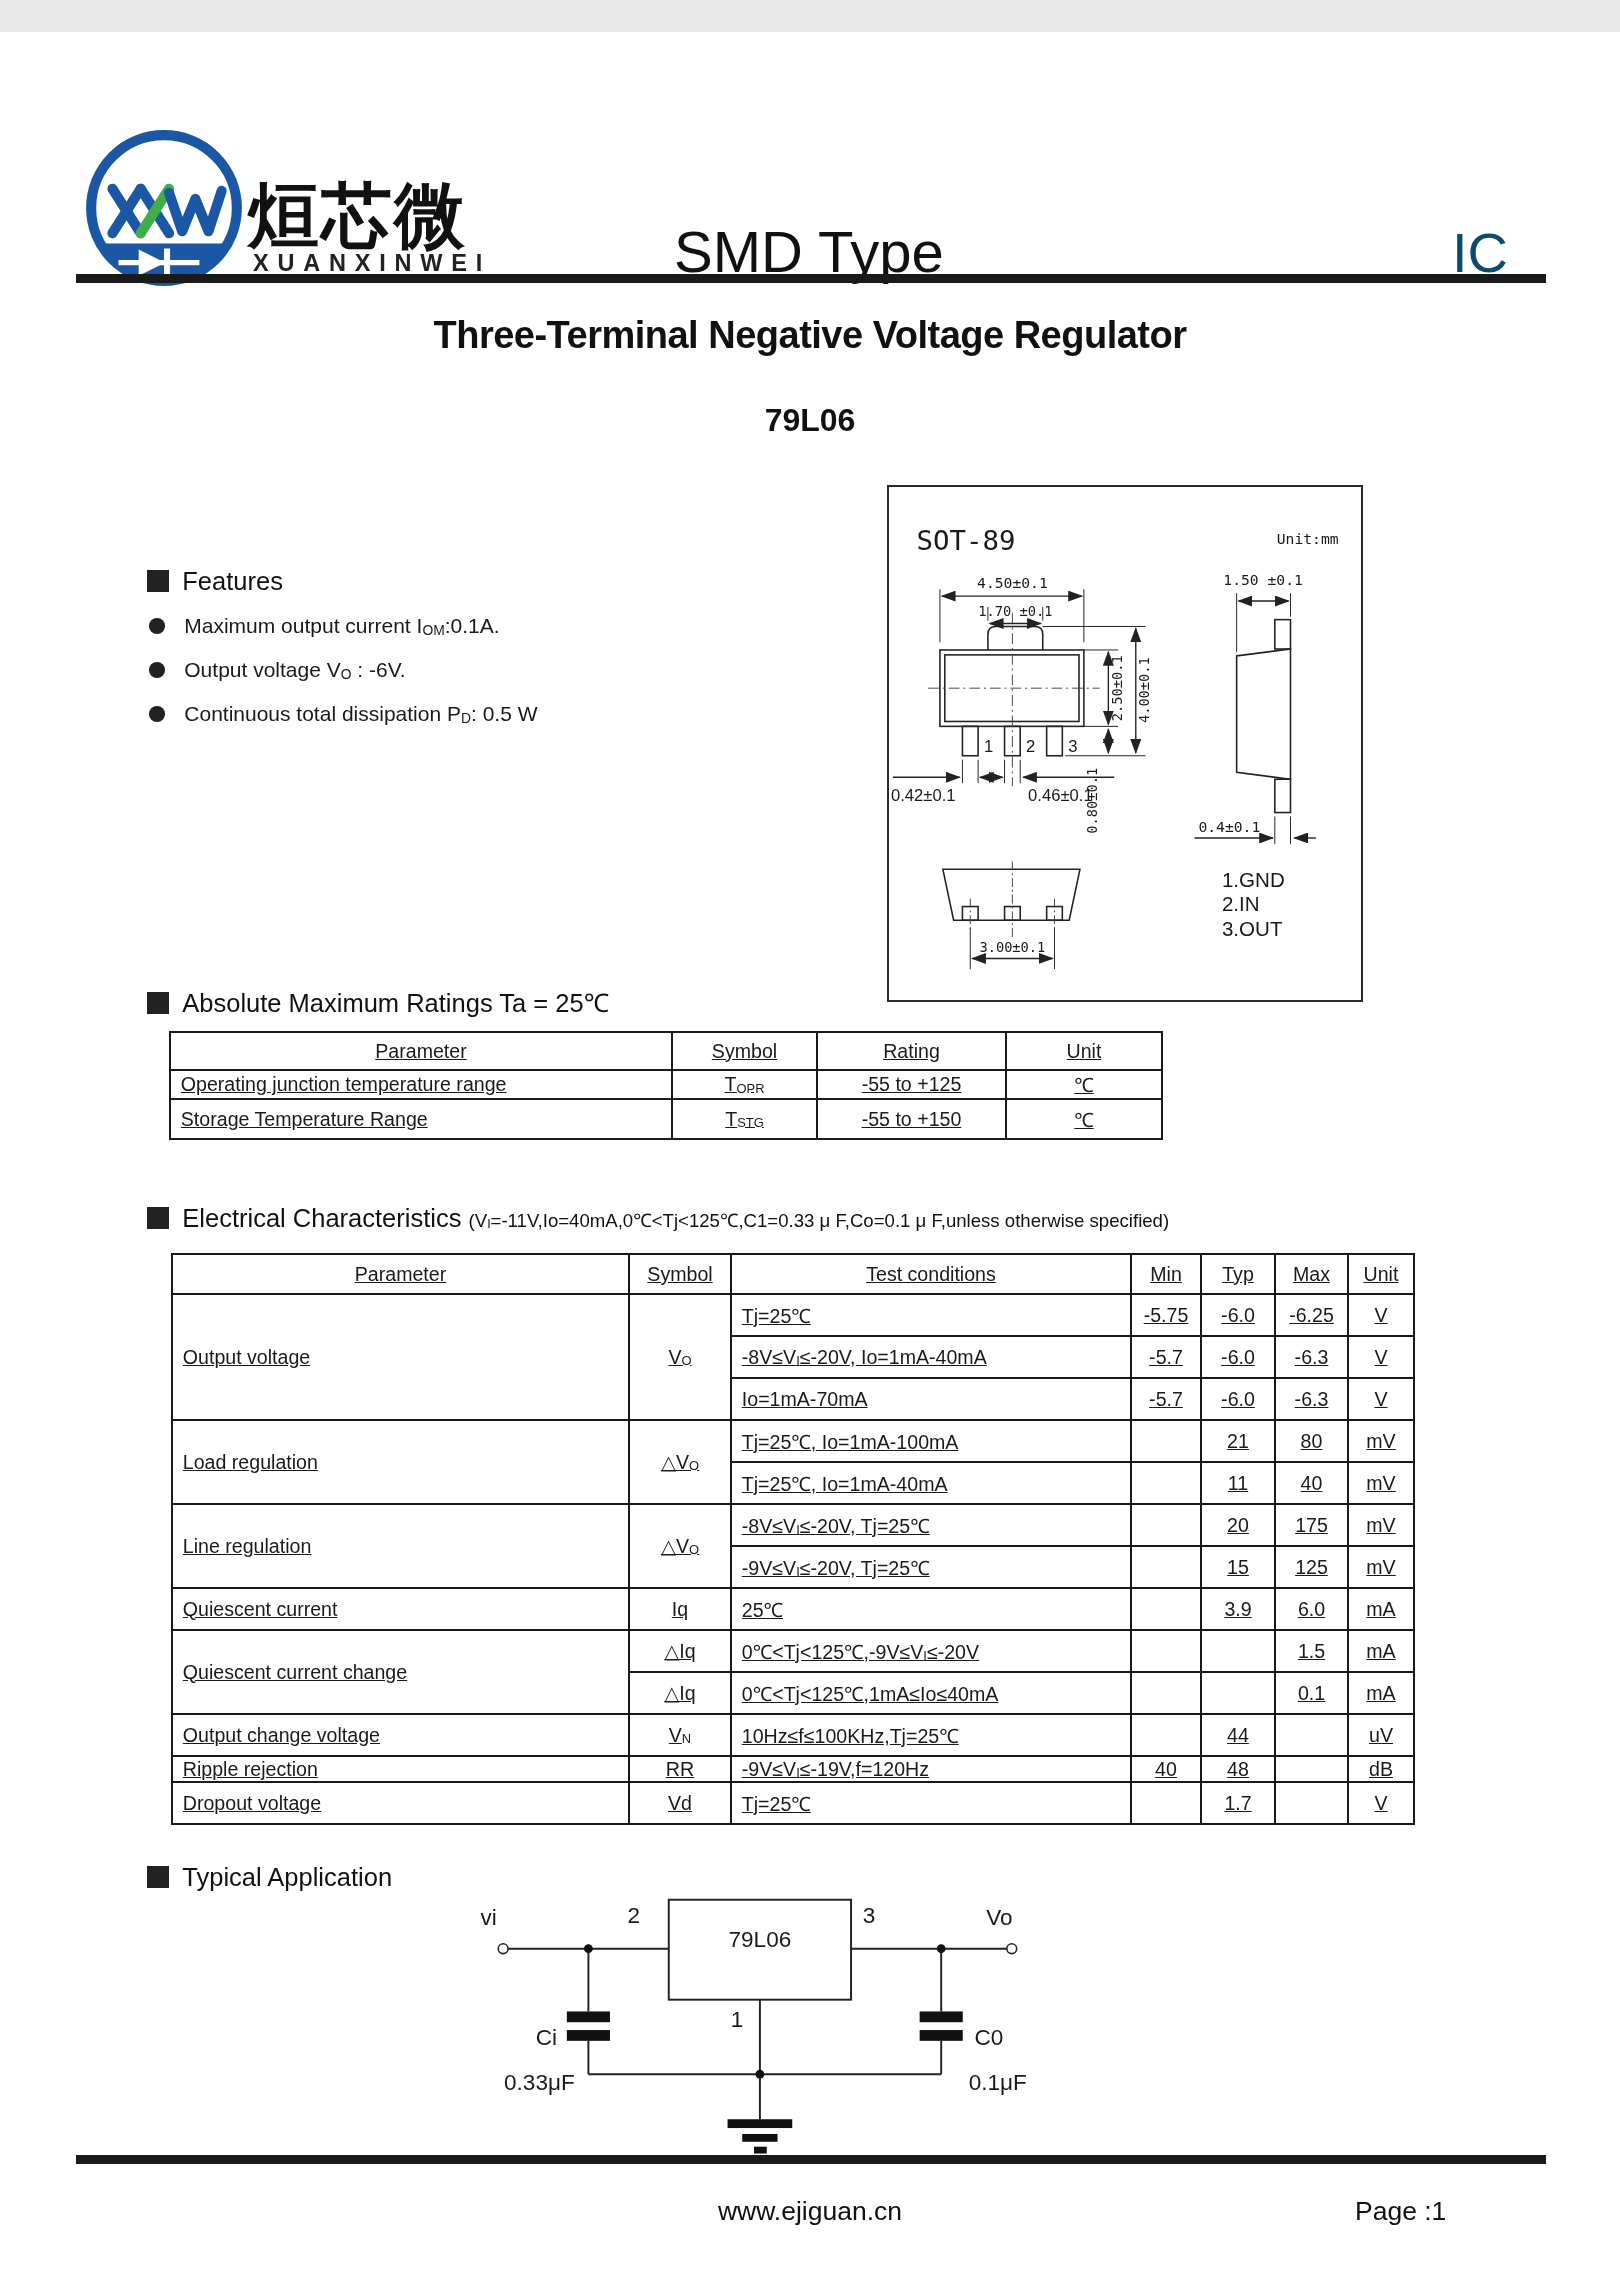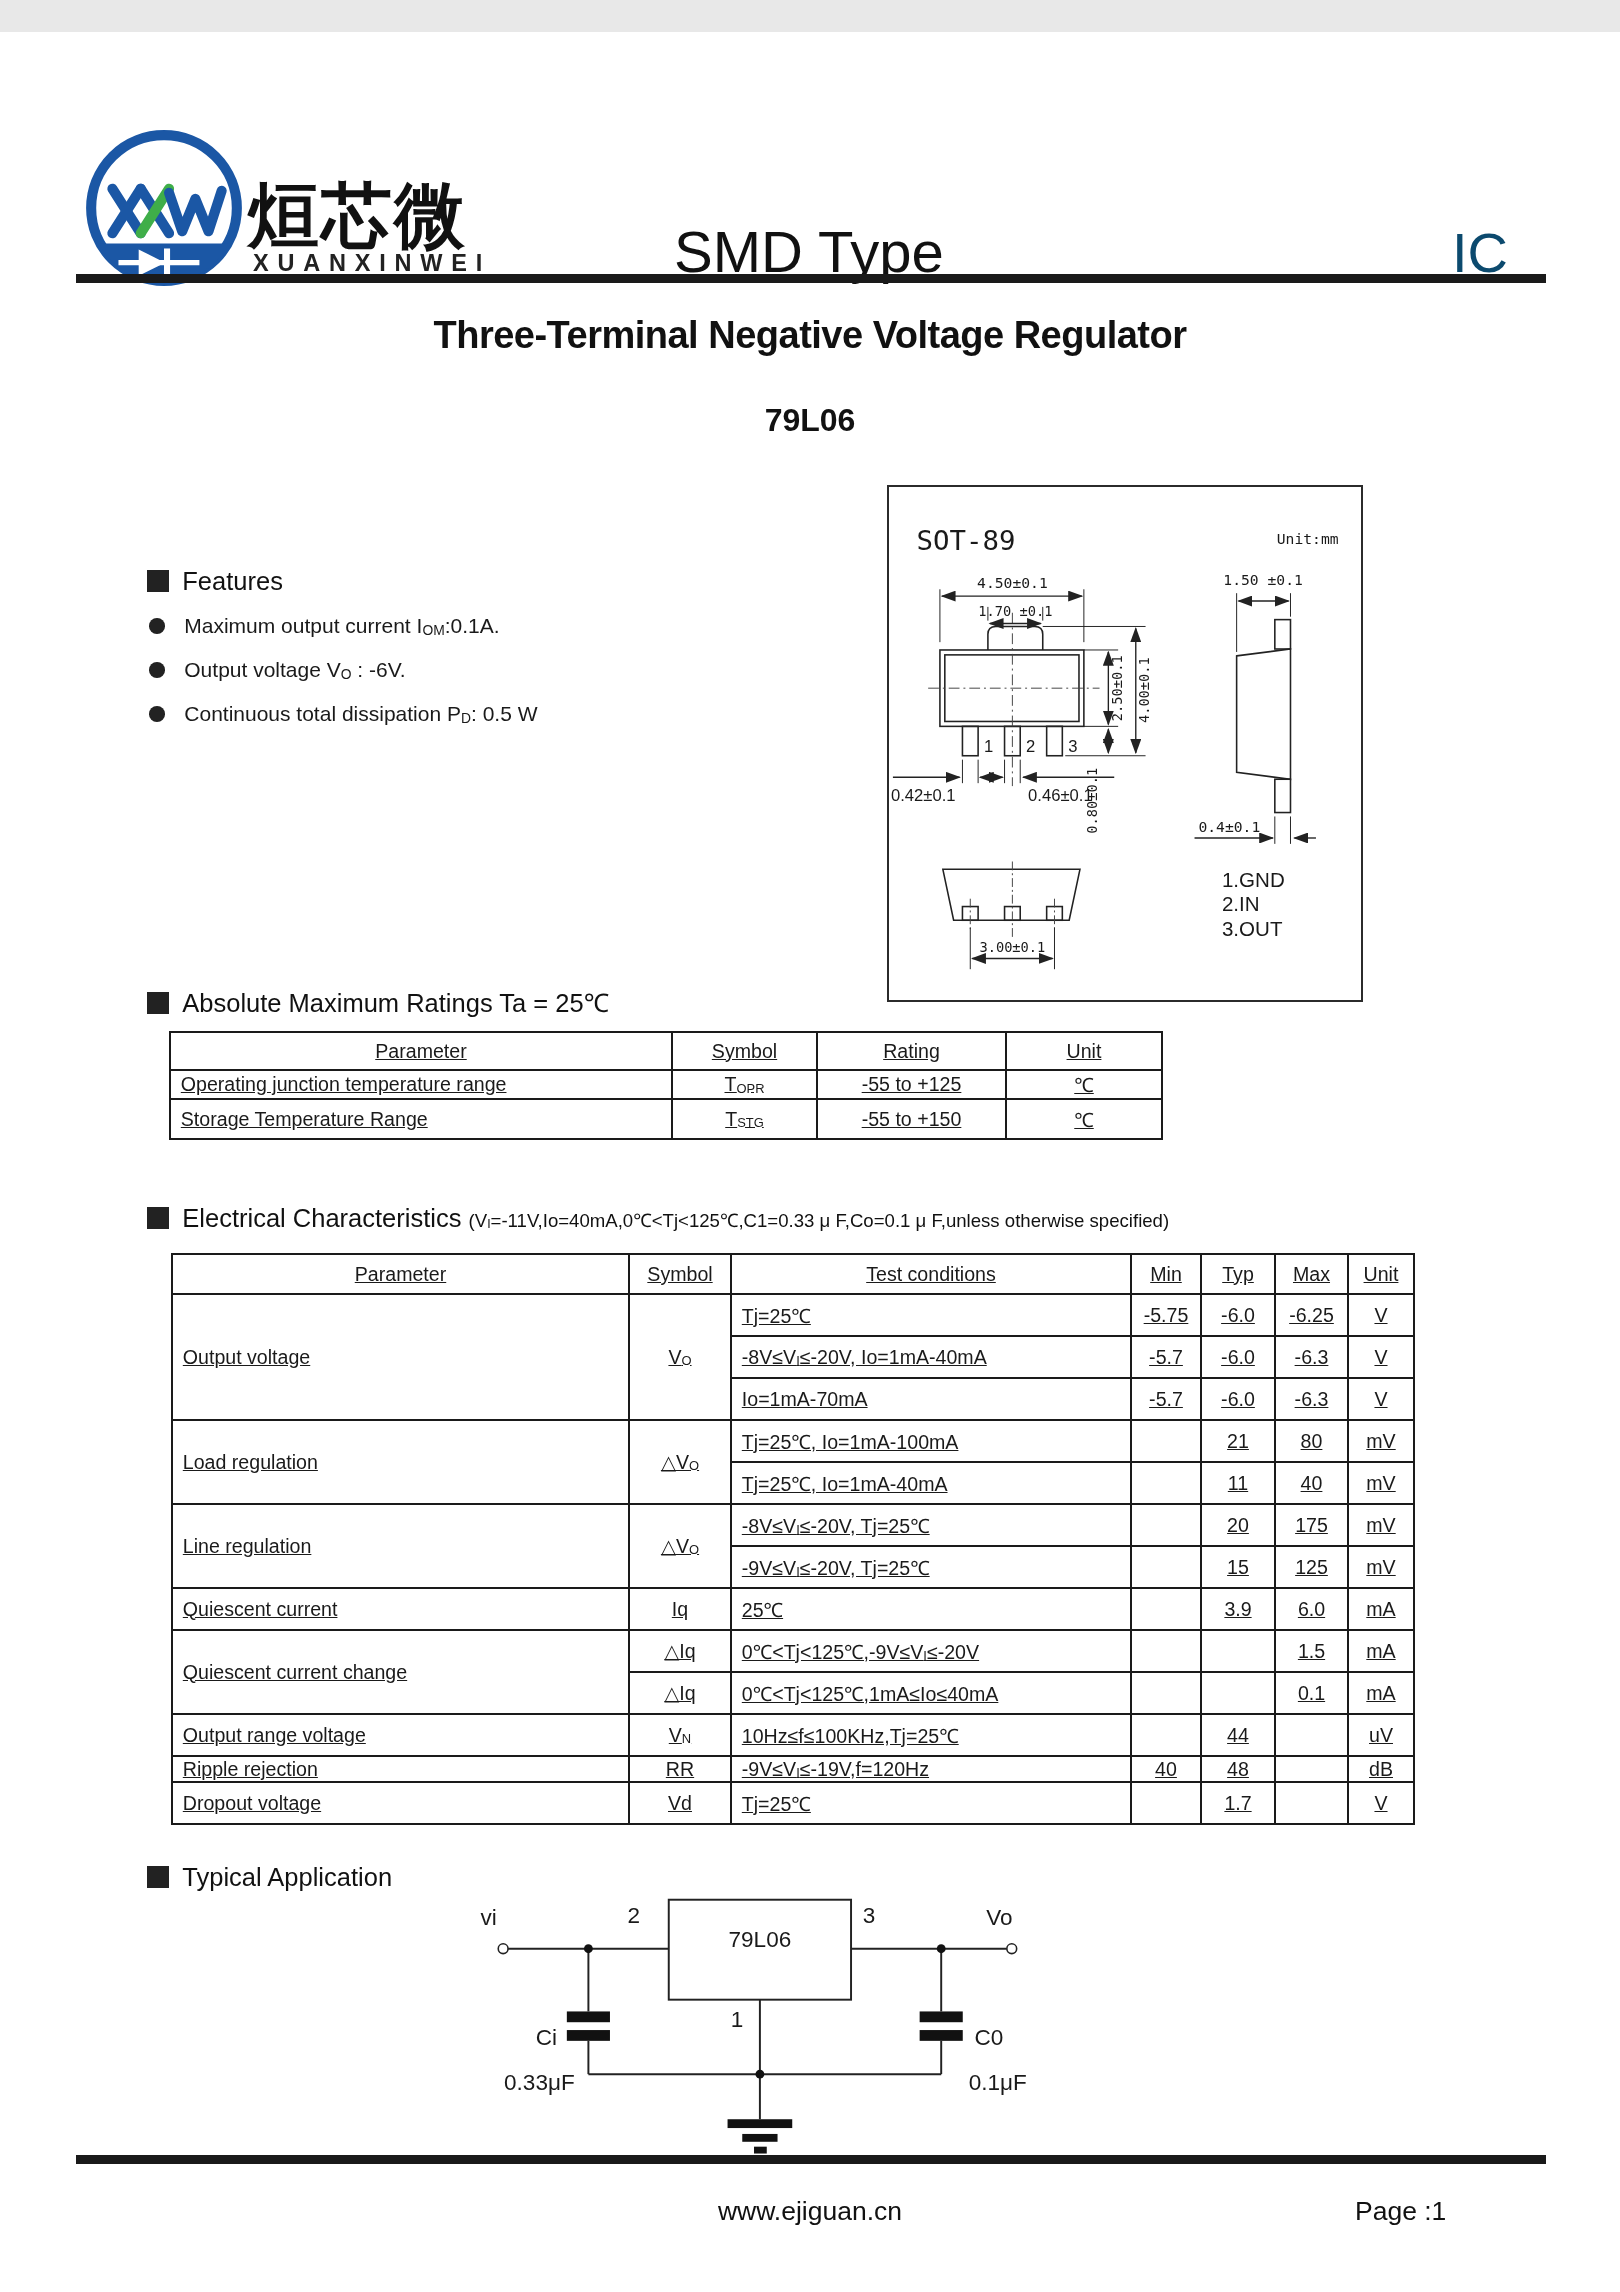--- a/index.html
+++ b/index.html
@@ -307,21 +307,21 @@
       </tr>
       <tr style="height:42px">
         <td>△Iq</td>
         <td class="l">0℃&lt;Tj&lt;125℃,1mA≤Io≤40mA</td>
         <td></td>
         <td></td>
         <td>0.1</td>
         <td>mA</td>
       </tr>
       <tr style="height:42px">
-        <td class="l">Output range voltage</td>
+        <td class="l">Output change voltage</td>
         <td>V<sub>N</sub></td>
         <td class="l">10Hz≤f≤100KHz,Tj=25℃</td>
         <td></td>
         <td>44</td>
         <td></td>
         <td>uV</td>
       </tr>
       <tr style="height:26px">
         <td class="l">Ripple rejection</td>
         <td>RR</td>

